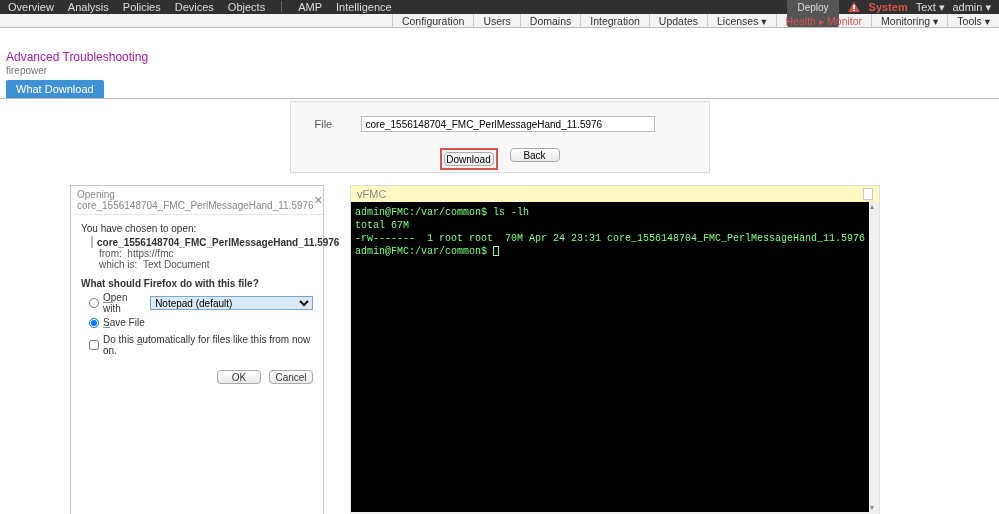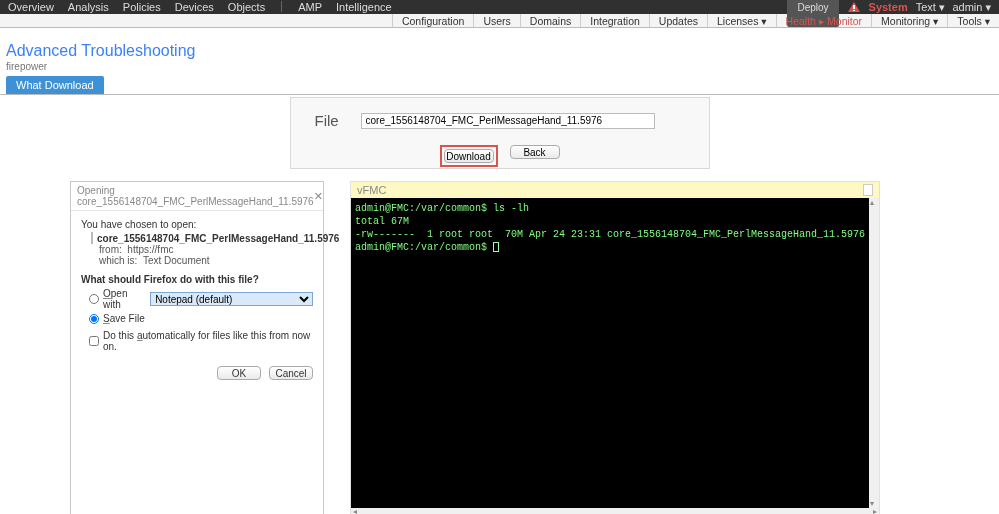--- a/index.html
+++ b/index.html
@@ -42,24 +42,24 @@
   .sub-menu .sm-item {
     padding: 0 9px;
     border-left: 1px solid #ccc;
     display: flex;
     align-items: center;
     cursor: pointer;
     white-space: nowrap;
   }
   .sub-menu .sm-item.health { color: #d9534f; }
   .page-title {
-    color: #3b82f6;
-    font-size: 16px;
+    color: #a21caf;
+    font-size: 12px;
     font-weight: normal;
-    margin: 14px 0 0 6px;
+    margin: 22px 0 0 6px;
   }
   .subtitle {
     color: #777;
     font-size: 10px;
     margin: 1px 0 4px 6px;
   }
   .tab-row {
     border-bottom: 1px solid #bbb;
     padding-left: 6px;
     display: flex;
@@ -73,21 +73,21 @@
   }
   .center-box {
     width: 420px;
     margin: 2px auto 0 auto;
     border: 1px solid #d8d8d8;
     background: #f8f8f8;
     padding: 14px 10px 18px 10px;
     height: 72px;
   }
   .file-row { display: flex; align-items: center; gap: 16px; margin-left: 14px;}
-  .file-label { font-size: 15px; color: #555; width: 30px;}
+  .file-label { font-size: 11px; color: #555; width: 30px;}
   .file-input {
     width: 294px;
     height: 16px;
     font-size: 10px;
     padding: 1px 4px;
     border: 1px solid #bbb;
     background:#fff;
   }
   .btn-row { display: flex; justify-content: center; gap: 12px; margin-top: 16px;}
   .btn {

